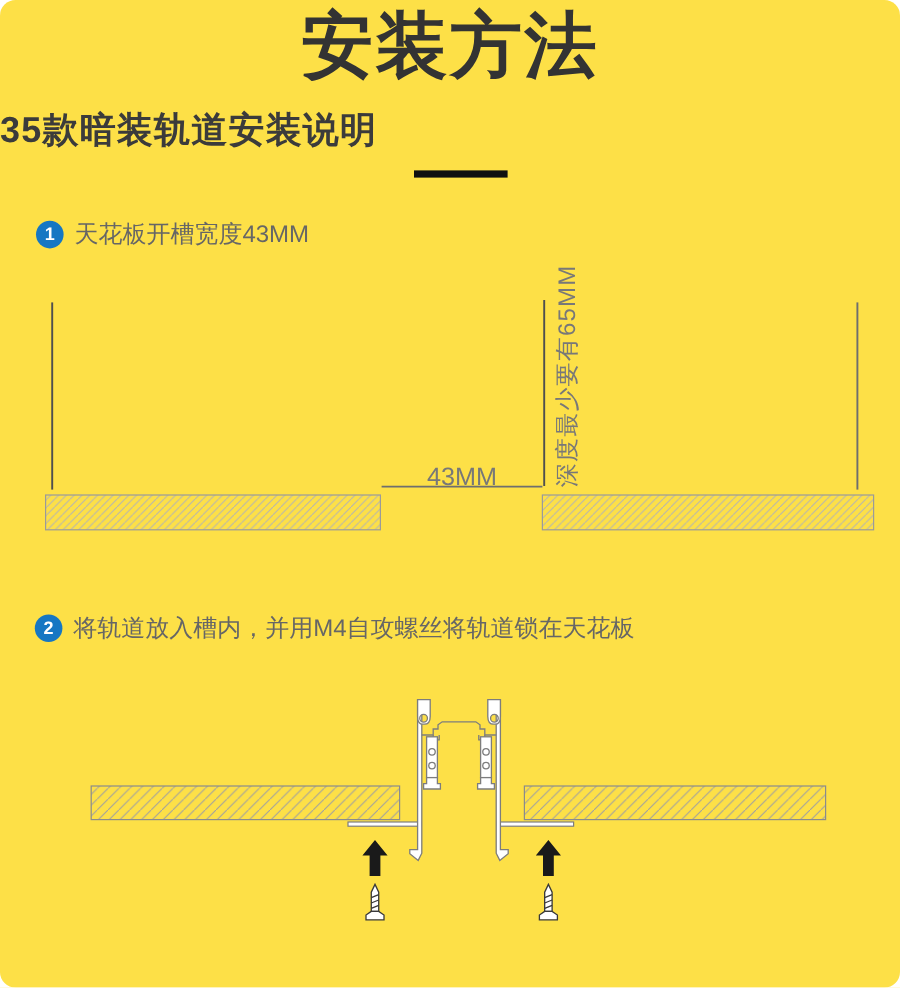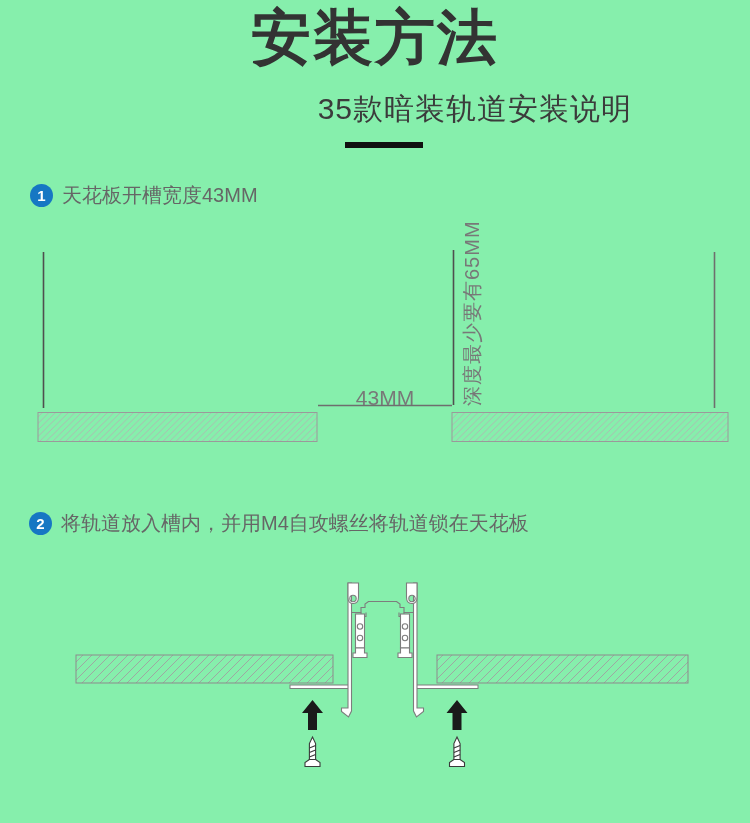--- a/index.html
+++ b/index.html
@@ -1,26 +1,26 @@
 <!DOCTYPE html>
 <html><head>
 <meta charset="utf-8">
 <style>
   html,body{margin:0;padding:0;background:#ffffff;}
   .page{
-    position:relative;width:750px;height:823px;background:#86efac;
-    font-family:"Liberation Sans",sans-serif;overflow:hidden;margin:0 auto;
+    position:relative;width:750px;height:823px;background:#fde047;
+    font-family:"Liberation Sans",sans-serif;overflow:hidden;margin:0 auto;border-radius:13px;
   }
   .title{
     position:absolute;top:0;left:0;width:750px;margin:0;text-align:center;
     font-size:60px;line-height:76px;font-weight:900;color:#333333;letter-spacing:2px;
   }
   .subtitle{
-    position:absolute;top:90px;left:0;width:632px;text-align:right;
-    font-size:30px;line-height:38px;font-weight:400;color:#3b3b3b;letter-spacing:1px;
+    position:absolute;top:90px;left:0;width:632px;text-align:left;
+    font-size:30px;line-height:38px;font-weight:700;color:#3b3b3b;letter-spacing:1px;
   }
   .divider{
     position:absolute;top:142px;left:345px;width:78px;height:6px;background:#101010;
   }
   .step{
     position:absolute;display:flex;align-items:center;gap:9px;
   }
   .step-1{top:182px;left:30px;}
   .step-2{top:510px;left:29px;}
   .badge{

